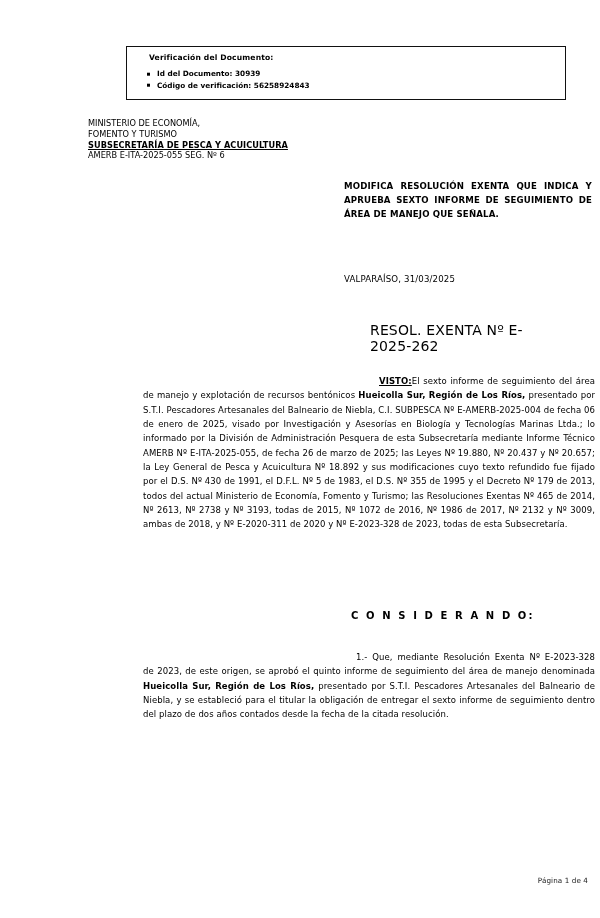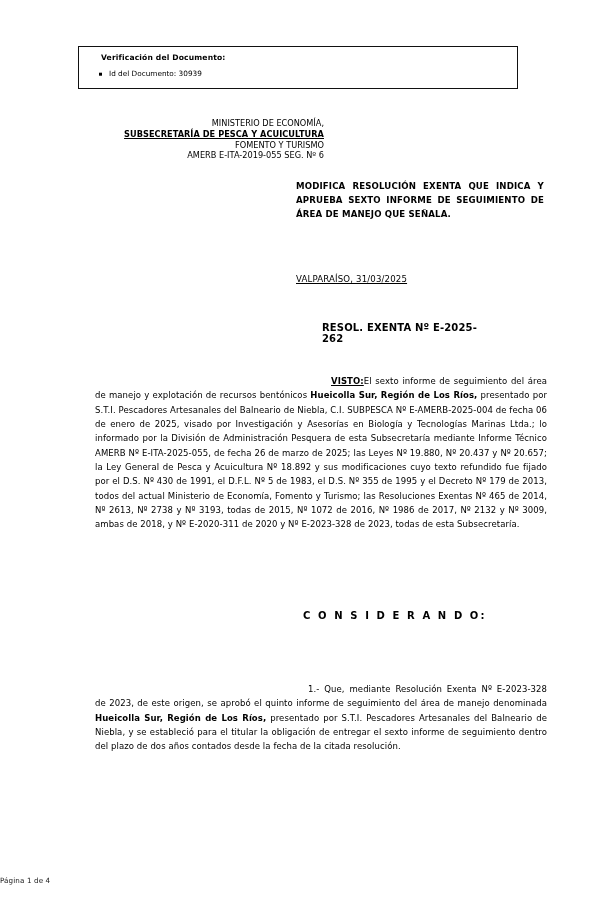--- a/index.html
+++ b/index.html
@@ -15,20 +15,21 @@
     font-family: "DejaVu Sans", "Liberation Sans", sans-serif;
     color: #000000;
     overflow: hidden;
   }
 
   .page {
     position: relative;
     width: 496px;
     height: 918px;
     background: #ffffff;
+    margin-left: 48px;
   }
 
   
   .verif-box {
     position: absolute;
     left: 78px;
     top: 46px;
     width: 440px;
     box-sizing: border-box;
     border: 1.3px solid #111111;
@@ -39,20 +40,21 @@
     font-size: 7.6px;
     font-weight: bold;
     letter-spacing: 0.15px;
     margin: 0 0 6px 6px;
     line-height: 1.1;
   }
   .verif-list {
     margin: 0;
     padding: 0;
     list-style: none;
+    font-weight: bold;
   }
   .verif-list li {
     font-size: 7.3px;
     line-height: 1.55;
     position: relative;
     padding-left: 14px;
     white-space: nowrap;
   }
   .verif-list li .bullet {
     position: absolute;
@@ -63,21 +65,21 @@
     height: 2.6px;
     background: #000;
   }
 
   
   .letterhead {
     position: absolute;
     left: 40px;
     top: 118px;
     width: 284px;
-    text-align: right;
+    text-align: left;
     font-size: 8.2px;
     line-height: 1.32;
   }
   .letterhead .lh-line { display: block; white-space: nowrap; }
   .lh-bold-underline {
     font-weight: bold;
     text-decoration: underline;
     letter-spacing: 0.05px;
   }
 
@@ -94,30 +96,28 @@
     letter-spacing: 0.15px;
     font-weight: bold;
   }
 
   .city-date {
     position: absolute;
     left: 296px;
     top: 274px;
     font-size: 8.6px;
     letter-spacing: 0.15px;
-    text-decoration: underline;
   }
 
   .resol-number {
     position: absolute;
     left: 322px;
     top: 322px;
-    font-size: 10px;
-    letter-spacing: 0.15px;
-    font-weight: bold;
+    font-size: 14px;
+    letter-spacing: 0.15px;
   }
 
   
   .body-area {
     position: absolute;
     left: 95px;
     top: 374px;
     width: 452px;
   }
   p.para {
@@ -136,58 +136,63 @@
     left: 303px;
     top: 610px;
     font-size: 10px;
     font-weight: bold;
     letter-spacing: 2.1px;
   }
 
   .cons-area {
     position: absolute;
     left: 95px;
-    top: 682px;
+    top: 650px;
     width: 452px;
   }
   .cons-area p.para + p.para { margin-top: 15px; }
   p.para .num-indent { display: inline-block; width: 213px; }
   p.para .num-indent2 { display: inline-block; width: 204px; }
 
   
   .footer-page {
     position: absolute;
     left: 0;
     top: 876px;
     width: 540px;
+    text-align: right;
     font-size: 7.2px;
     color: #222222;
     letter-spacing: 0.1px;
   }
 </style>
 </head>
 <body>
 
 <div class="page">
 
   <div class="verif-box">
     <div class="verif-title">Verificación del Documento:</div>
     <ul class="verif-list">
       <li>
         <span class="bullet"></span>
         <span>Id del Documento: 30939</span>
       </li>
+      <li>
+        <span class="bullet"></span>
+        <span>Código de verificación: 56258924843</span>
+      </li>
     </ul>
   </div>
 
   <div class="letterhead">
     <span class="lh-line">MINISTERIO DE ECONOMÍA,</span>
+    <span class="lh-line">FOMENTO Y TURISMO</span>
     <span class="lh-line lh-bold-underline">SUBSECRETARÍA DE PESCA Y ACUICULTURA</span>
-    <span class="lh-line">FOMENTO Y TURISMO</span>
-    <span class="lh-line">AMERB E-ITA-2019-055 SEG. Nº 6</span>
+    <span class="lh-line">AMERB E-ITA-2025-055 SEG. Nº 6</span>
   </div>
 
   <div class="subject-block">MODIFICA RESOLUCIÓN EXENTA QUE INDICA Y APRUEBA SEXTO INFORME DE SEGUIMIENTO DE ÁREA DE MANEJO QUE SEÑALA.</div>
 
   <div class="city-date">VALPARAÍSO, 31/03/2025</div>
 
   <div class="resol-number">RESOL. EXENTA Nº E-2025-262</div>
 
   <div class="body-area">
     <p class="para"><span class="lead-indent"></span><span class="b">VISTO:</span><span>El sexto informe de seguimiento del área de manejo y explotación de recursos bentónicos </span><span class="bi">Hueicolla Sur, Región de Los Ríos,</span><span> presentado por S.T.I. Pescadores Artesanales del Balneario de Niebla, C.I. SUBPESCA Nº E-AMERB-2025-004 de fecha 06 de enero de 2025, visado por Investigación y Asesorías en Biología y Tecnologías Marinas Ltda.; lo informado por la División de Administración Pesquera de esta Subsecretaría mediante Informe Técnico AMERB Nº E-ITA-2025-055, de fecha 26 de marzo de 2025; las Leyes Nº 19.880, Nº 20.437 y Nº 20.657; la Ley General de Pesca y Acuicultura Nº 18.892 y sus modificaciones cuyo texto refundido fue fijado por el D.S. Nº 430 de 1991, el D.F.L. Nº 5 de 1983, el D.S. Nº 355 de 1995 y el Decreto Nº 179 de 2013, todos del actual Ministerio de Economía, Fomento y Turismo; las Resoluciones Exentas Nº 465 de 2014, Nº 2613, Nº 2738 y Nº 3193, todas de 2015, Nº 1072 de 2016, Nº 1986 de 2017, Nº 2132 y Nº 3009, ambas de 2018, y Nº E-2020-311 de 2020 y Nº E-2023-328 de 2023, todas de esta Subsecretaría.</span></p>

